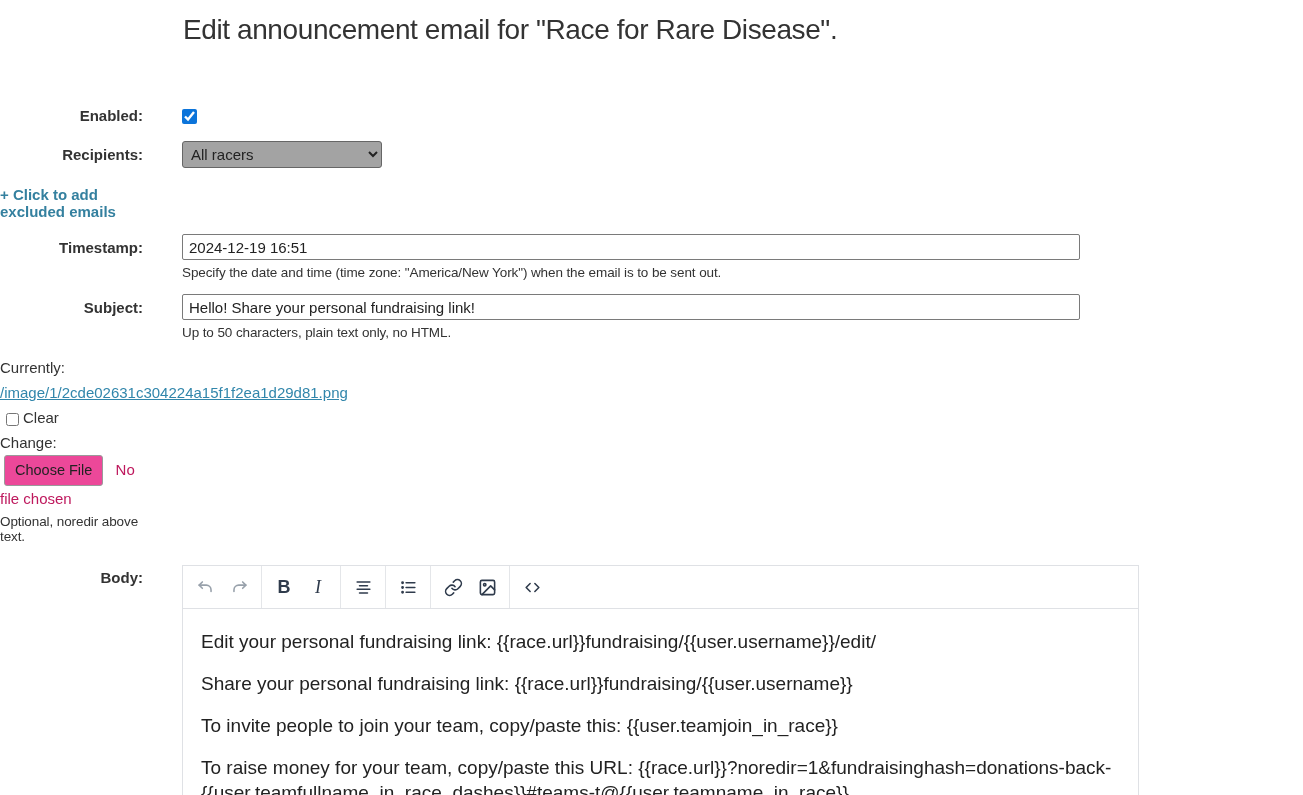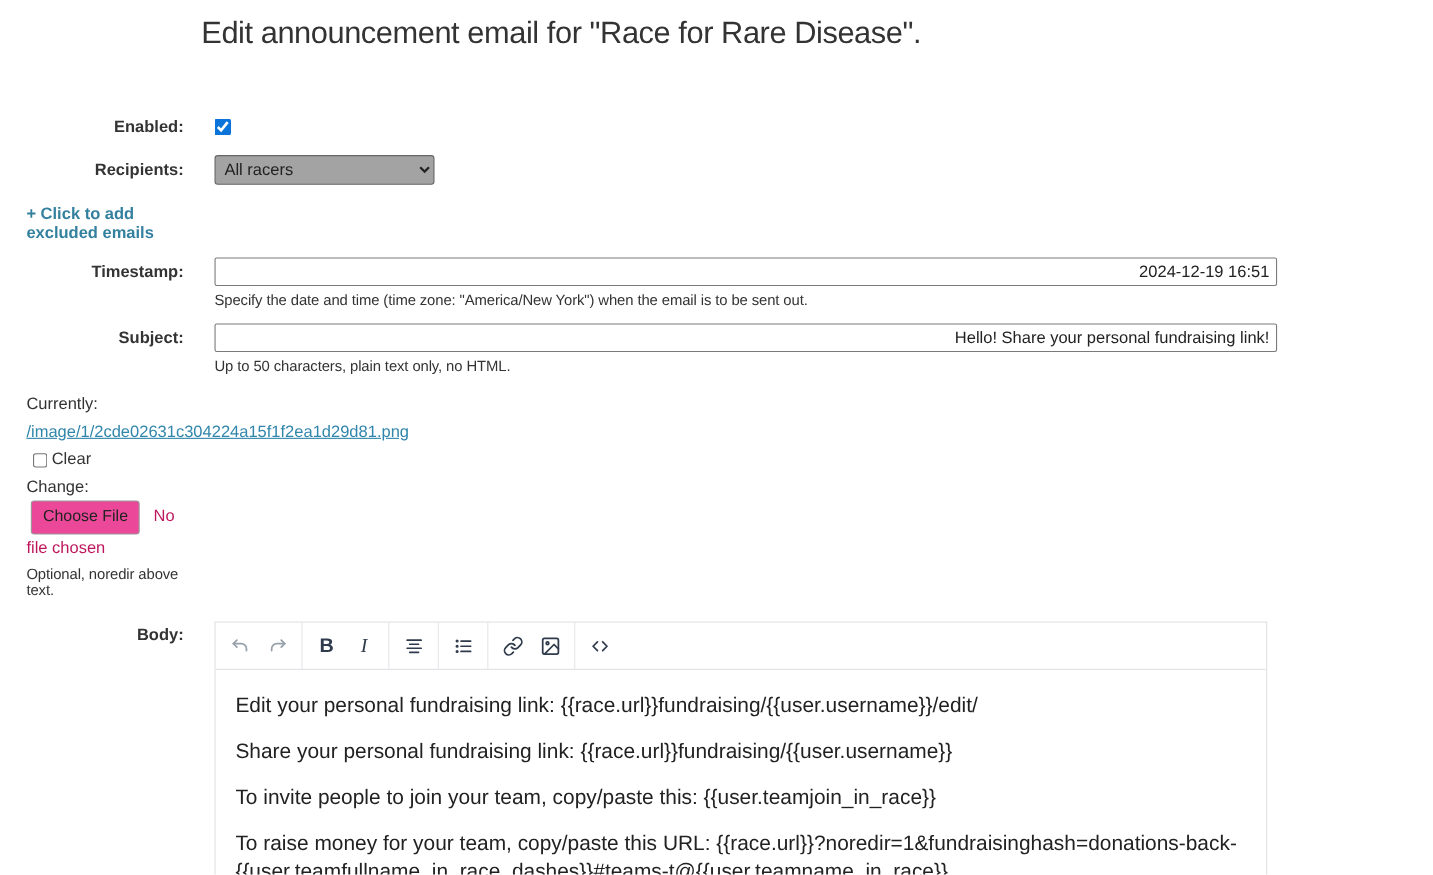--- a/index.html
+++ b/index.html
@@ -12,22 +12,21 @@
     position: absolute; left: 183px; top: 14px;
     font-size: 28px; font-weight: 500; color: #333;
     letter-spacing: -0.4px;
   }
 
   .form { position: absolute; left: 0; top: 105px; width: 1144px; }
 
   .row {
     display: grid;
     grid-template-columns: 143px 1fr;
-    column-gap: 28px;
-    padding-left: 24px;
+    column-gap: 39px;
   }
   .row .label {
     text-align: right;
     font-weight: bold;
     font-size: 15px;
     color: #333;
     line-height: 21px;
   }
 
   .row-enabled { margin-bottom: 15px; }
@@ -56,26 +55,25 @@
   .add-link {
     display: inline-block;
     padding-top: 5px;
     color: #34809f;
     font-weight: bold;
     font-size: 15px;
     text-decoration: none;
   }
 
   input.text-input {
-    width: 966px; height: 26px;
+    width: 898px; height: 26px;
     border: 1px solid #7a7a7a; border-radius: 2px;
     font-size: 15px; color: #222;
     font-family: "Liberation Sans", sans-serif;
     padding: 2px 6px;
-    text-align: right;
   }
   .help {
     font-size: 13.5px; color: #333;
     margin-top: 5px;
     letter-spacing: -0.1px;
   }
 
   .image-line { font-size: 15px; line-height: 25px; }
   .file-link { color: #3186ab; text-decoration: underline; }
   .clear-wrap { margin-left: 6px; white-space: nowrap; }

